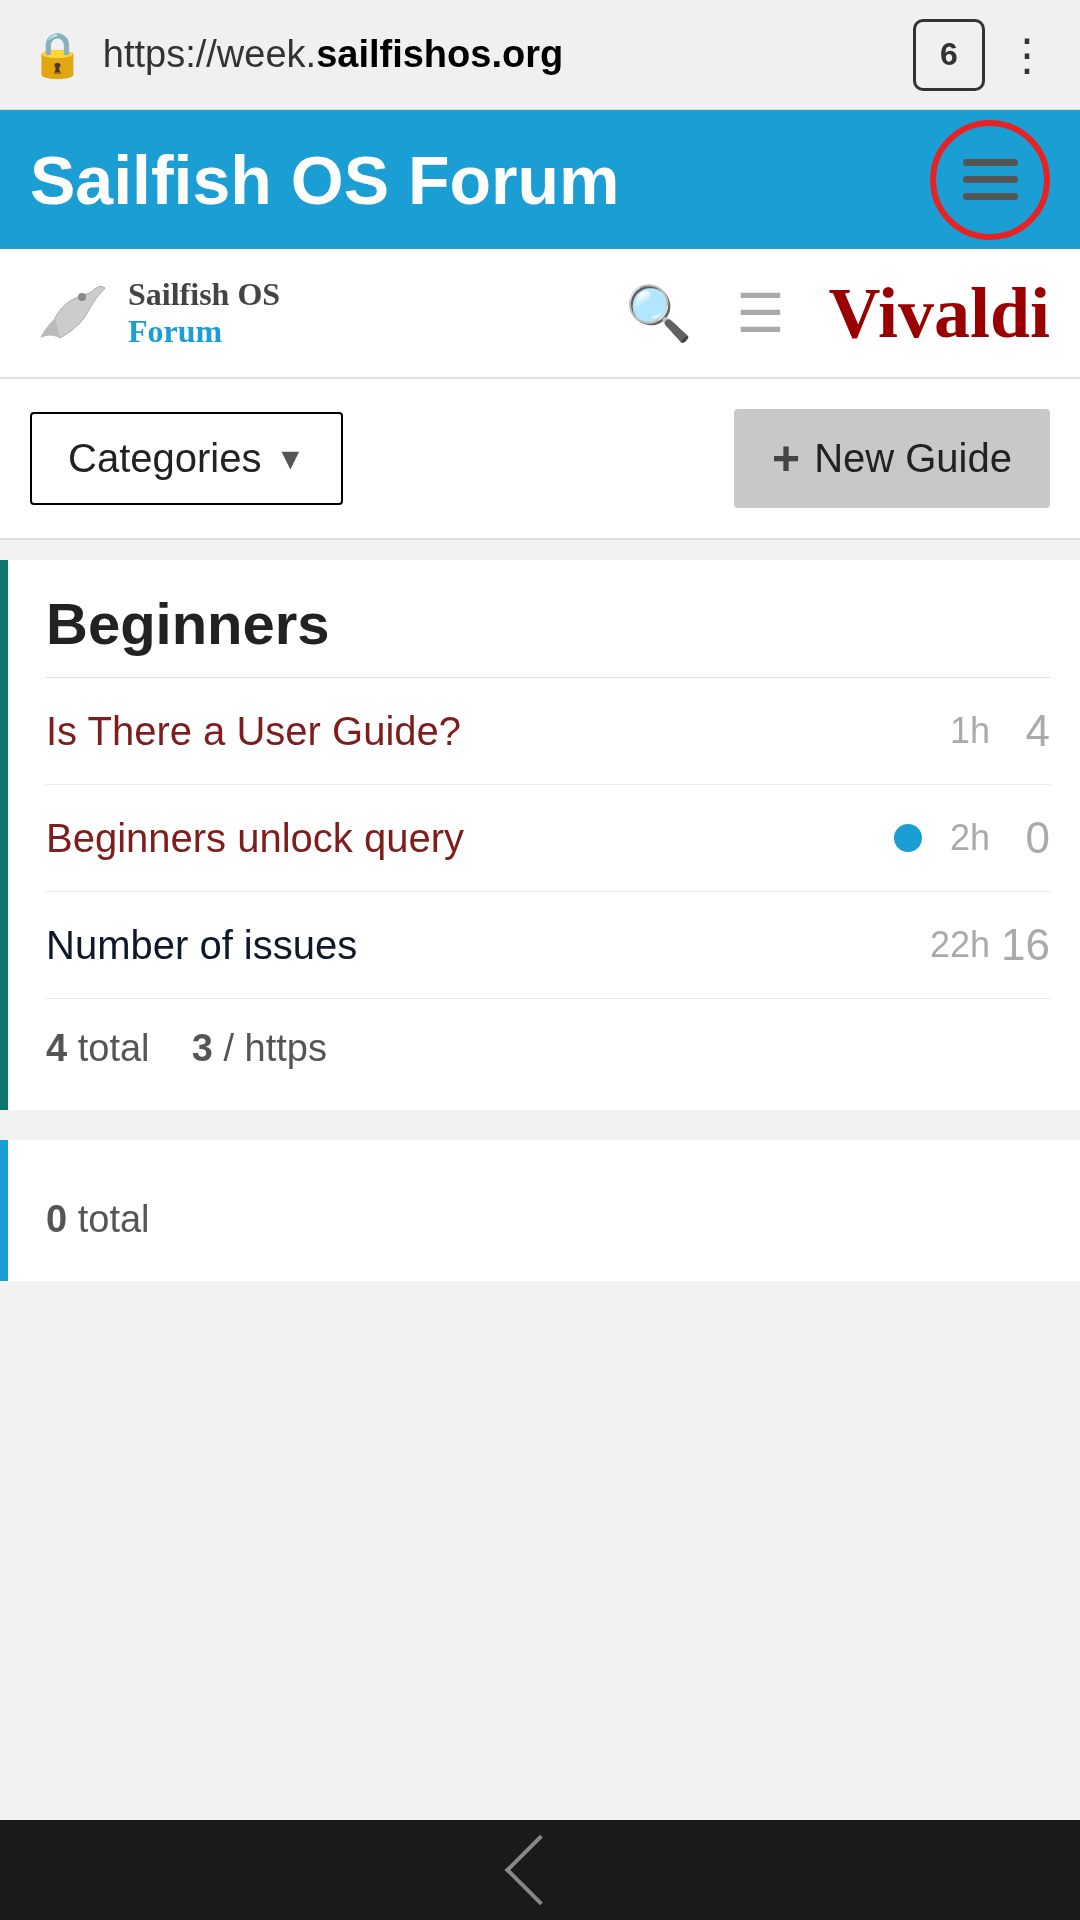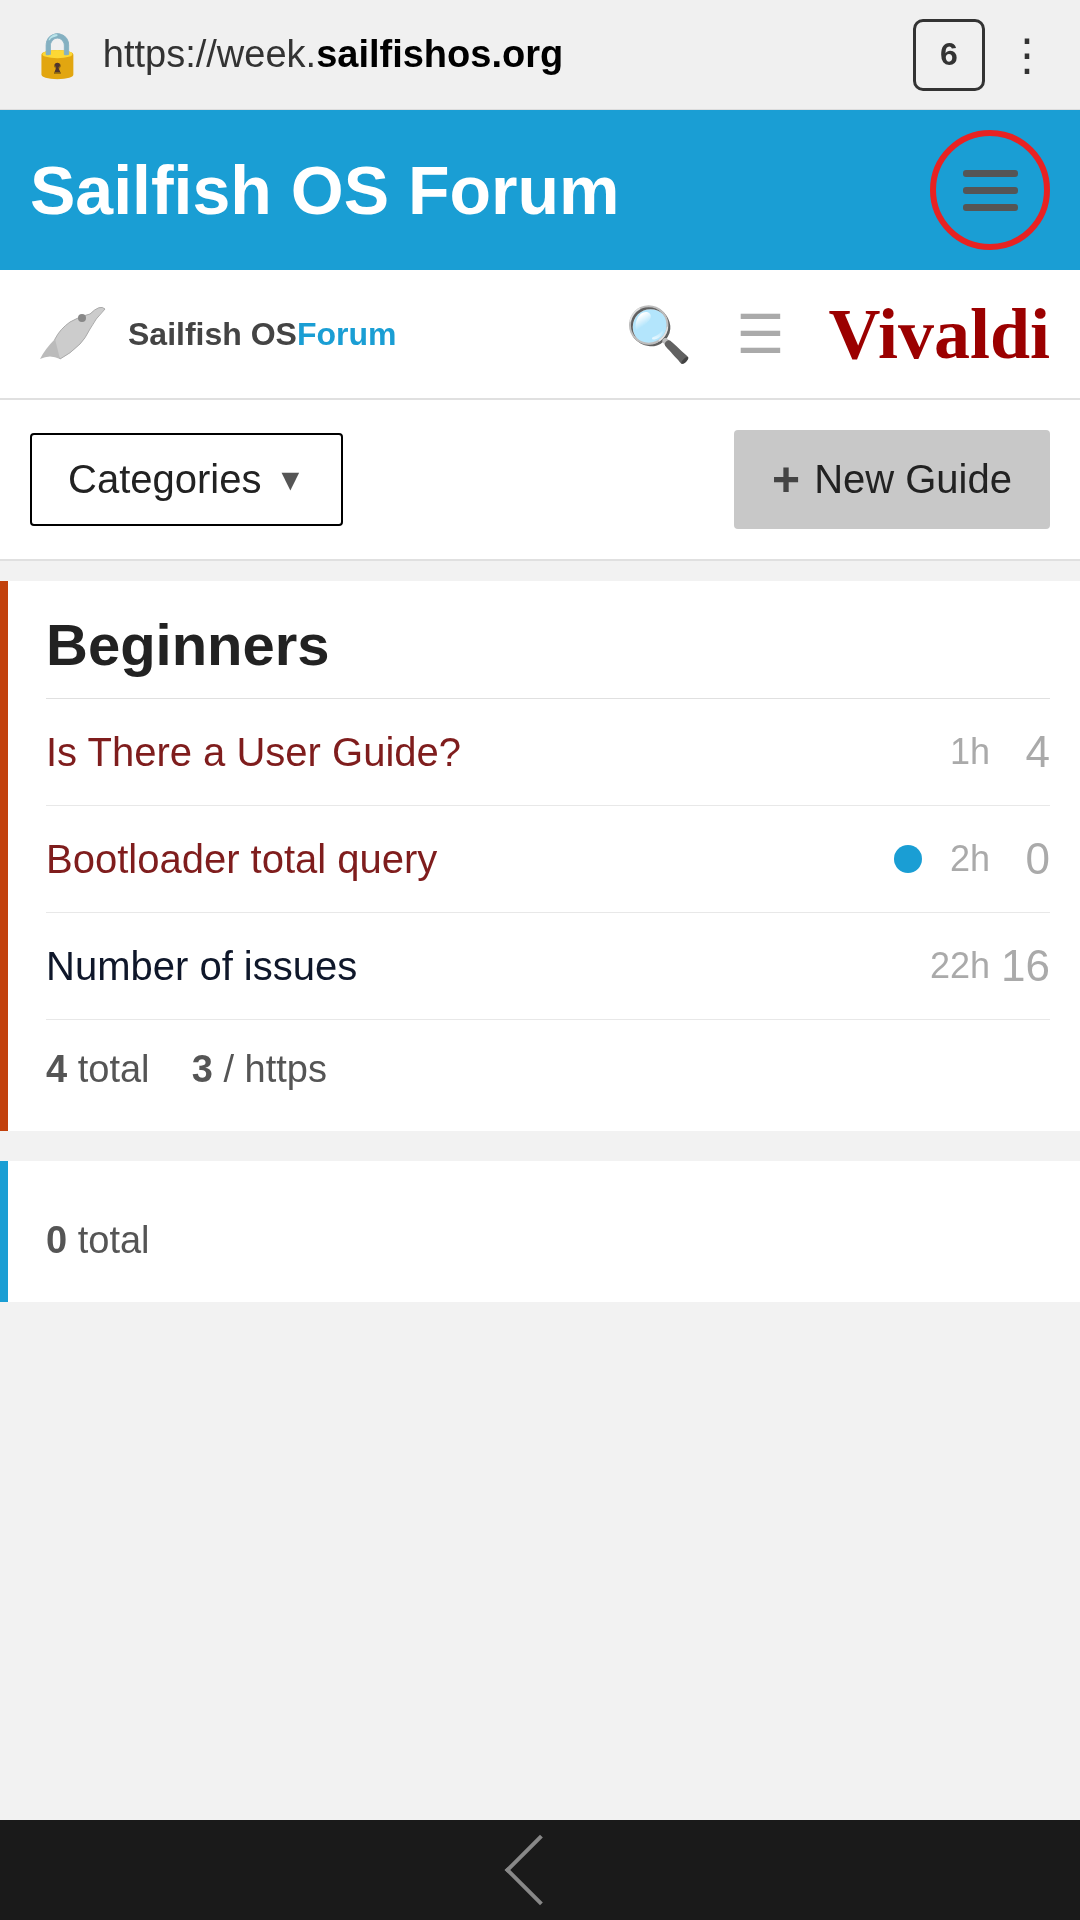--- a/index.html
+++ b/index.html
@@ -52,21 +52,21 @@
     .dots-menu {
       font-size: 44px;
       color: #333;
       line-height: 1;
       letter-spacing: 1px;
     }
 
     
     .site-header {
       background: #1a9ed4;
-      height: 160px;
+      height: 139px;
       display: flex;
       align-items: center;
       padding: 0 30px;
       position: relative;
     }
     .site-title {
       color: white;
       font-size: 68px;
       font-weight: bold;
       flex: 1;
@@ -108,21 +108,22 @@
       align-items: center;
       flex: 1;
       gap: 18px;
     }
     .logo-fish {
       width: 80px;
       height: 80px;
     }
     .logo-text-wrap {
       display: flex;
-      flex-direction: row;
+      flex-direction: column;
+      font-family: Liberation Serif, serif;
     }
     .logo-text-top {
       font-size: 32px;
       color: #444;
       font-weight: bold;
     }
     .logo-text-bottom {
       font-size: 32px;
       color: #1a9ed4;
       font-weight: bold;
@@ -192,21 +193,21 @@
     
     .forum-content {
       background: #f2f2f2;
       padding: 20px 0;
     }
 
     
     .category-card {
       background: white;
       margin: 0 0 30px 0;
-      border-left: 8px solid #c2410c;
+      border-left: 8px solid #0f766e;
       padding: 30px 30px 30px 38px;
     }
     .category-card.blue-border {
       border-left-color: #1a9ed4;
     }
 
     .category-title {
       font-size: 58px;
       font-weight: bold;
       color: #222;
@@ -335,21 +336,21 @@
   <div class="category-card">
     <div class="category-title">Beginners</div>
 
     <div class="topic-row">
       <span class="topic-title">Is There a User Guide?</span>
       <span class="topic-time">1h</span>
       <span class="topic-count">4</span>
     </div>
 
     <div class="topic-row">
-      <span class="topic-title">Bootloader total query</span>
+      <span class="topic-title">Beginners unlock query</span>
       <div class="topic-dot"></div>
       <span class="topic-time">2h</span>
       <span class="topic-count">0</span>
     </div>
 
     <div class="topic-row">
       <span class="topic-title muted">Number of issues</span>
       <span class="topic-time">22h</span>
       <span class="topic-count">16</span>
     </div>

